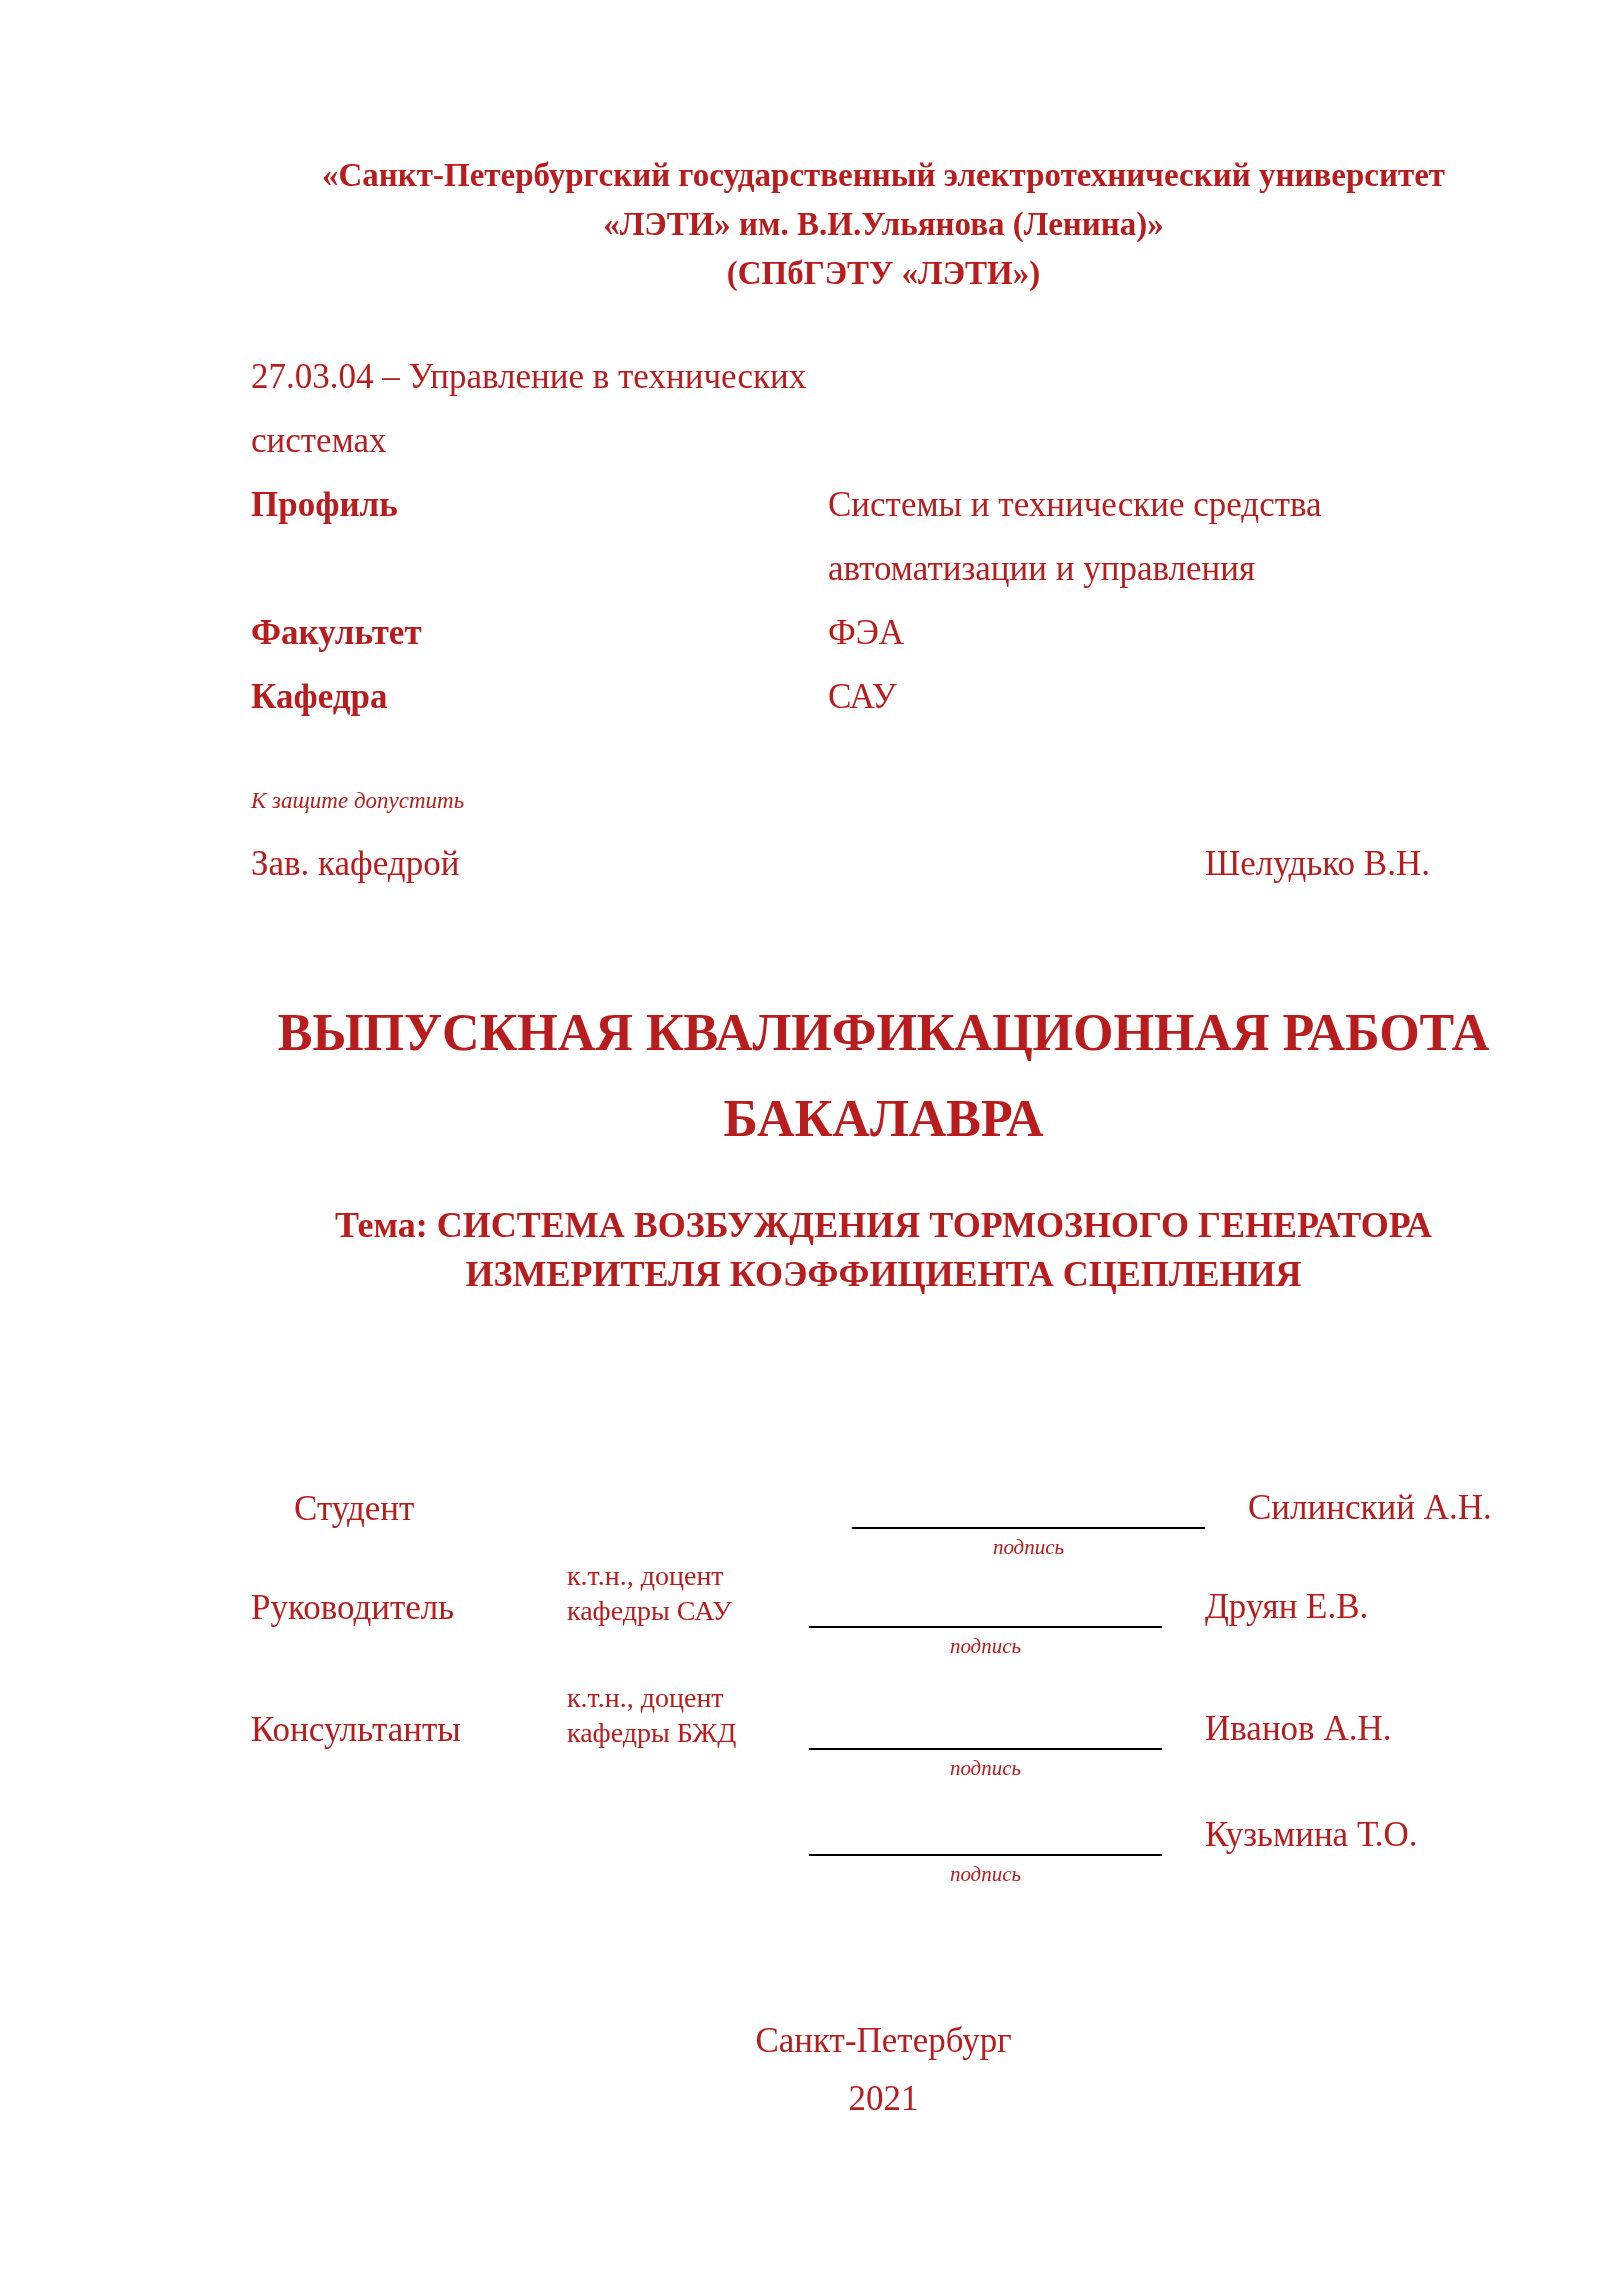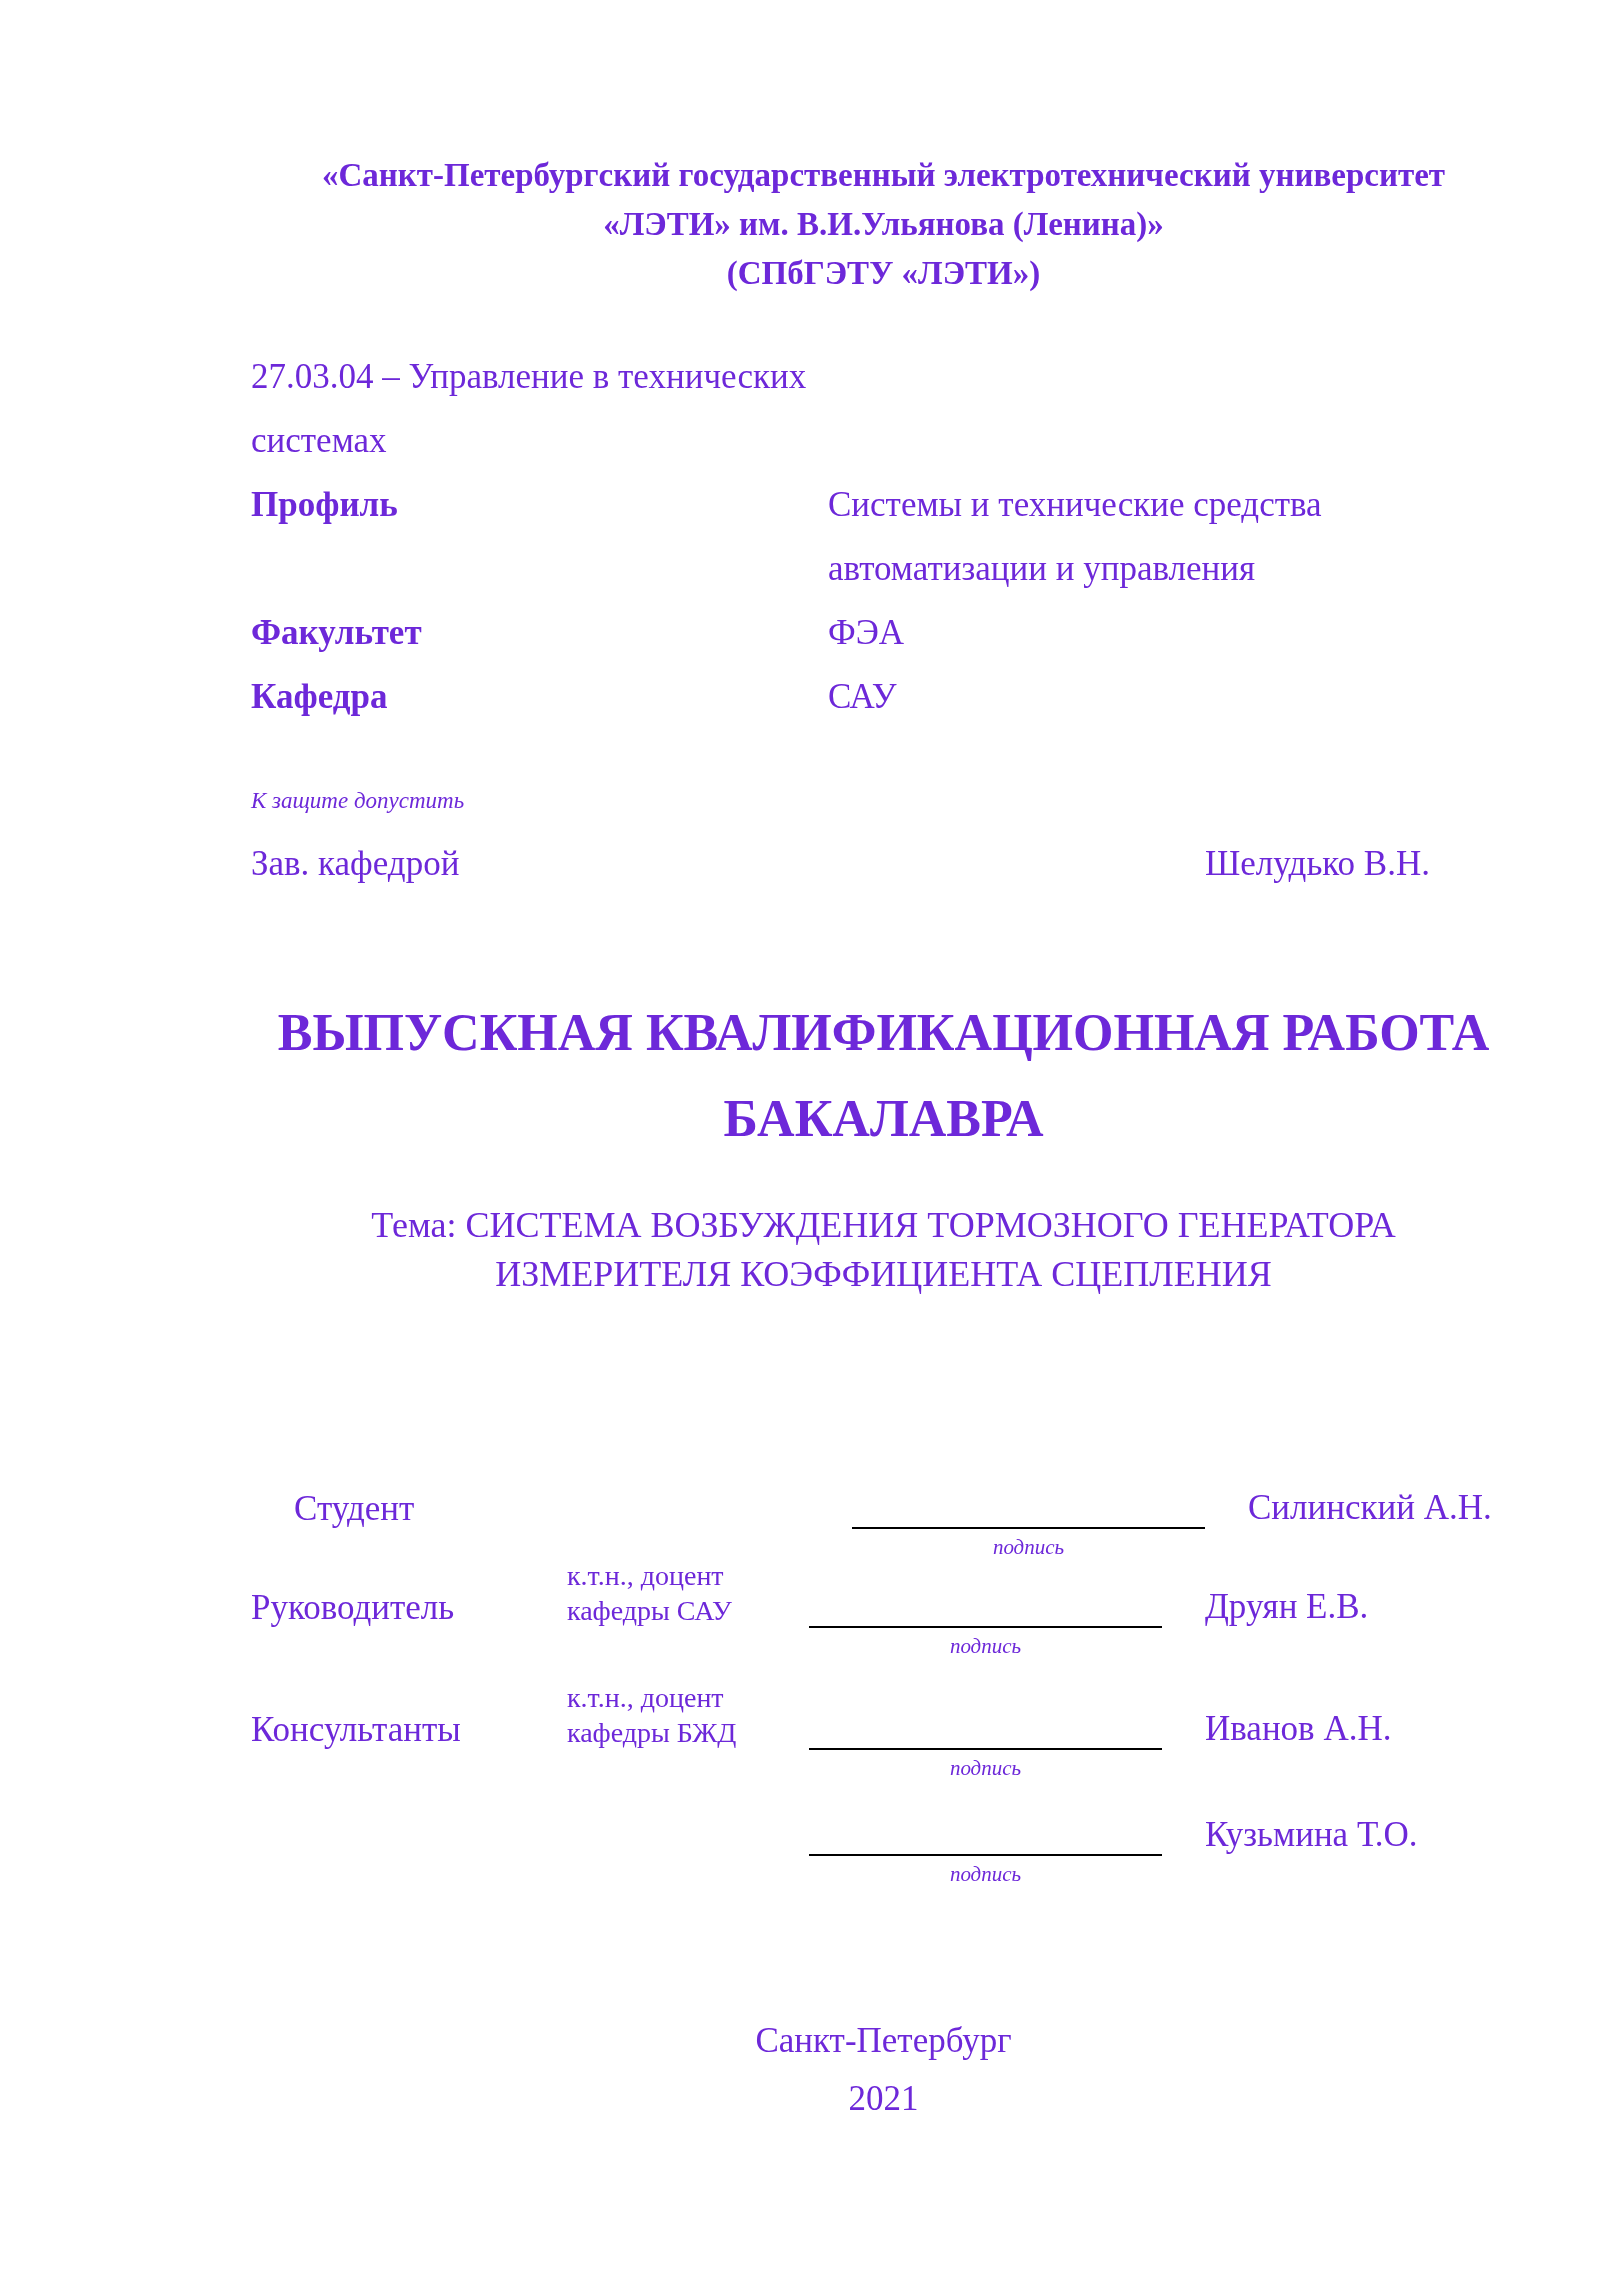--- a/index.html
+++ b/index.html
@@ -1,21 +1,21 @@
 <!DOCTYPE html>
 <html style="font-size:12.6px"><head>
 <meta charset="utf-8">
 <style>
   html, body { margin: 0; padding: 0; background: #ffffff; }
   .page {
     position: relative;
     width: 1623px;
     height: 2295px;
     background: #ffffff;
-    color: #6d28d9;
+    color: #b91c1c;
     font-family: "Liberation Serif", "DejaVu Serif", serif;
     overflow: hidden;
   }
   .header {
     position: absolute;
     left: 236px; top: 151px; width: 1295px;
     text-align: center;
     font-weight: bold;
     font-size: 33px;
     line-height: 49px;
@@ -61,21 +61,21 @@
     font-size: 52px;
     line-height: 55px;
     white-space: nowrap;
   }
   .main-title-1 { top: 1005px; }
   .main-title-2 { top: 1091px; }
   .theme {
     position: absolute;
     left: 236px; top: 1201px; width: 1295px;
     text-align: center;
-    font-weight: normal;
+    font-weight: bold;
     font-size: 36px;
     line-height: 49px;
     white-space: pre-line;
   }
   .sig-row {
     position: absolute;
     left: 0; width: 1623px; height: 102px;
   }
   .sig-row.r1 { top: 1459px; margin-left: 43px; }
   .sig-row.r2 { top: 1558px; }

